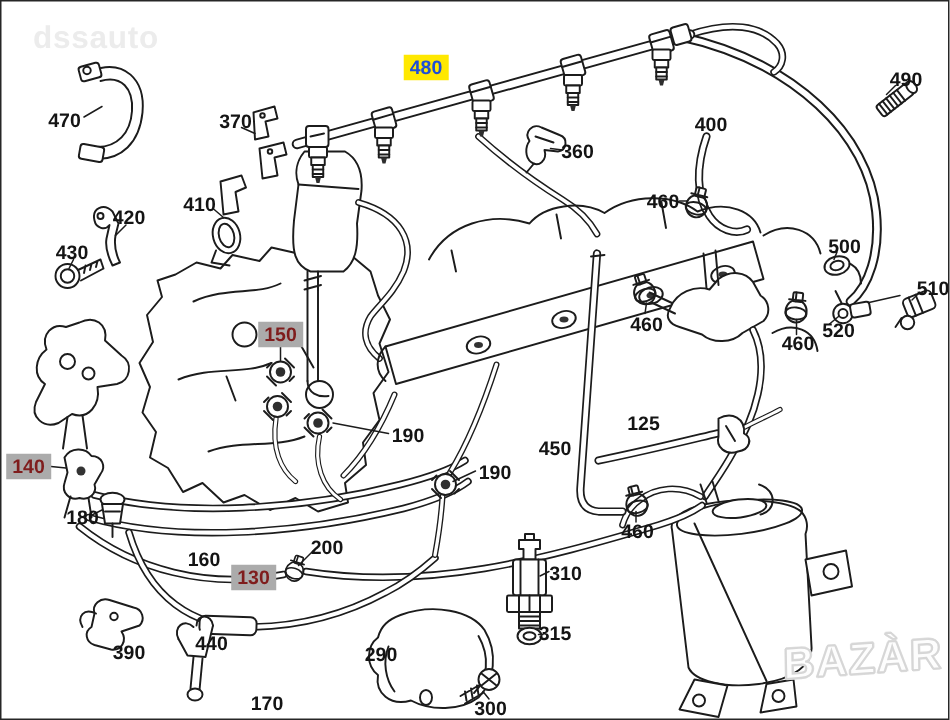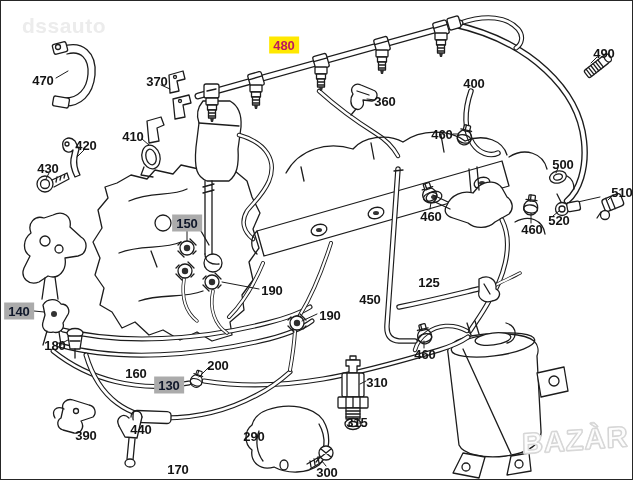--- a/index.html
+++ b/index.html
@@ -18,22 +18,22 @@
     color:#fdfdfd;letter-spacing:1px;
     -webkit-text-stroke:1.2px #d6d6d6;
     text-shadow:1px 0 0 #dedede,-1px 0 0 #dedede,0 1px 0 #dedede,0 -1px 0 #dedede;
     transform:rotate(-4deg) skewX(-3deg);user-select:none;
   }
   .plabel{
     position:absolute;transform:translate(-50%,-50%);
     font-size:13px;font-weight:bold;color:#141414;line-height:15px;
     white-space:nowrap;padding:0 1px;cursor:pointer;
   }
-  .plabel.yellow{background:var(--selected-highlight,#ffe800);color:#be185d;padding:1px 4px}
-  .plabel.gray{background:var(--related-highlight,#ababab);color:#0f172a;padding:1px 4px}
+  .plabel.yellow{background:var(--selected-highlight,#ffe800);color:#1d4ed8;padding:1px 4px}
+  .plabel.gray{background:var(--related-highlight,#ababab);color:#7f1d1d;padding:1px 4px}
 </style>
 </head>
 <body>
 
 <div class="stage">
 
   <div class="watermark">dssauto</div>
 
   <svg width="633" height="480" viewBox="0 0 633 480">
     <defs>
@@ -388,21 +388,21 @@
       <div class="plabel" style="left: 369px; top: 298px;">450</div>
       <div class="plabel gray" style="left: 18px; top: 310px;">140</div>
       <div class="plabel" style="left: 329px; top: 314px;">190</div>
       <div class="plabel" style="left: 54px; top: 344px;">180</div>
       <div class="plabel" style="left: 424px; top: 353px;">460</div>
       <div class="plabel" style="left: 135px; top: 372px;">160</div>
       <div class="plabel" style="left: 217px; top: 364px;">200</div>
       <div class="plabel" style="left: 376px; top: 381px;">310</div>
       <div class="plabel gray" style="left: 168px; top: 384px;">130</div>
       <div class="plabel" style="left: 177px; top: 420px; margin-top: 48px;">170</div>
-      <div class="plabel" style="left: 356px; top: 421px;">315</div>
+      <div class="plabel" style="left: 369px; top: 421px;">315</div>
       <div class="plabel" style="left: 85px; top: 434px; text-align: center;">390</div>
       <div class="plabel" style="left: 253px; top: 435px;">290</div>
       <div class="plabel" style="left: 120px; top: 428px; margin-left: 20px;">440</div>
       <div class="plabel" style="left: 326px; top: 471px;">300</div>
     </div>
 
   <div class="brand">BAZÀR</div>
 
 </div>
 

